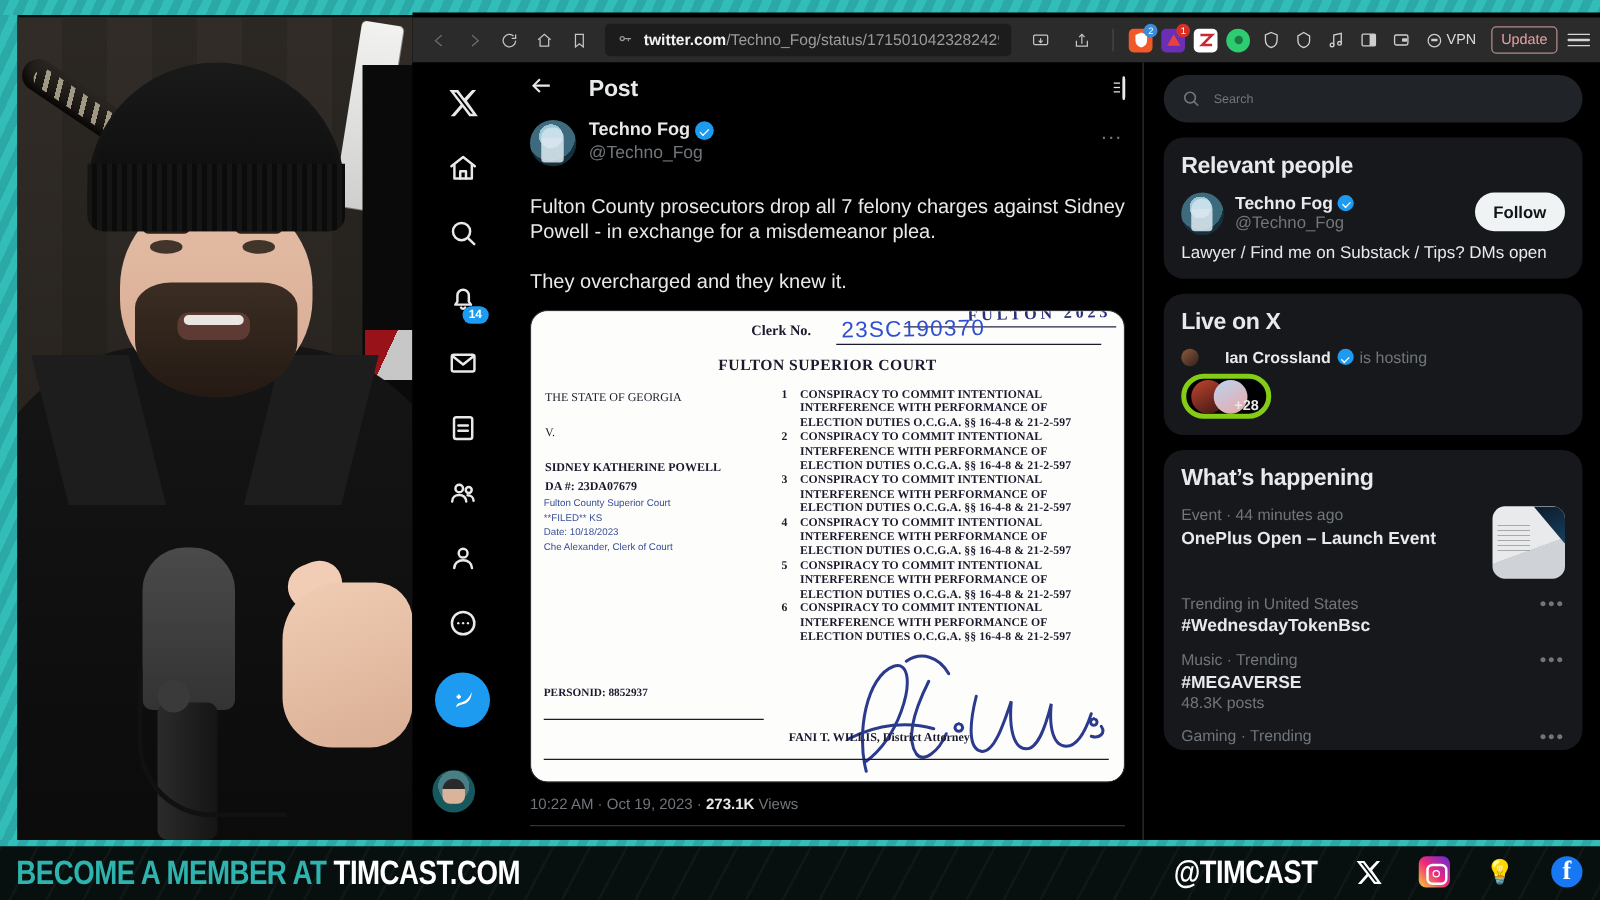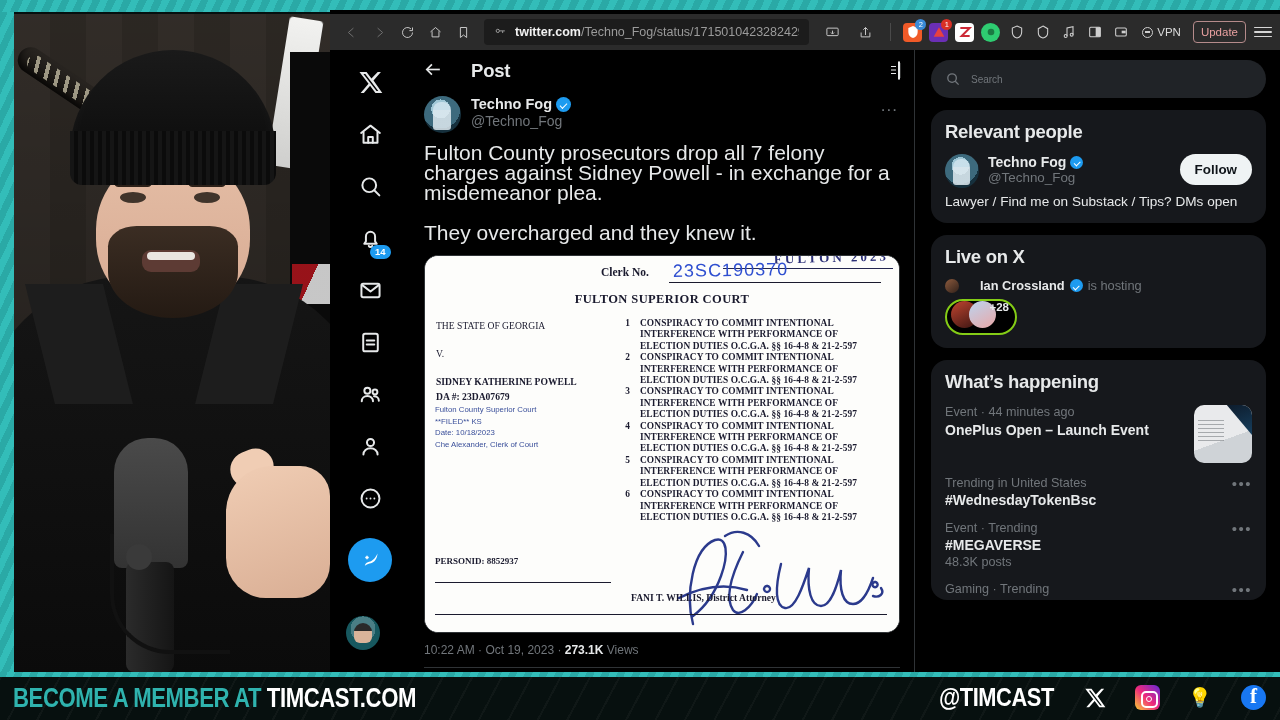--- a/index.html
+++ b/index.html
@@ -134,21 +134,21 @@
   .avatar .a-fig { position:relative; left:9px; top:6px; width:18px; height:28px;
     background:linear-gradient(180deg,#cfe4ee 0 30%, #dfeaf0 30% 100%); border-radius:8px 8px 3px 3px; opacity:.85; }
   .u-names { flex:1; min-width:0; }
   .u-line { display:flex; align-items:center; gap:4px; }
   .u-name { font-size:14.5px; font-weight:700; }
   .verified { width:15px; height:15px; border-radius:50%; background:#1d9bf0; position:relative; flex:0 0 15px;}
   .verified::after{content:"";position:absolute;left:4px;top:6.5px;width:6px;height:3px;
     border-left:1.7px solid #fff;border-bottom:1.7px solid #fff;transform:rotate(-45deg);}
   .u-handle { font-size:14px; color:#71767b; margin-top:1px; }
   .tw-more { color:#71767b; font-size:17px; letter-spacing:1px; line-height:12px; padding:4px 2px; }
-  .tw-body { font-size:21px; line-height:20px; margin-top:10px; white-space:pre-wrap; }
+  .tw-body { font-size:16px; line-height:20px; margin-top:23px; white-space:pre-wrap; }
   .tw-img { margin-top:12px; width:476px; height:378px; border-radius:14px; overflow:hidden;
     border:1px solid #2f3336; background:#fff; position:relative; }
   .doc { position:absolute; inset:0; background:#fdfdfb; color:#1a1a2e;
     font-family:"Liberation Serif", serif; padding:0; }
   .doc-top-ink { position:absolute; right:10px; top:-6px; font-family:"Liberation Serif",serif;
     font-size:13px; color:#2b2f77; letter-spacing:3px; font-weight:700; transform:rotate(-1.5deg); }
   .doc-top-rule { position:absolute; right:6px; top:12px; width:170px; height:1.4px; background:#23264f; }
   .clerk { position:absolute; left:176px; top:10px; font-size:11.5px; font-weight:700; }
   .clerk-no { position:absolute; left:248px; top:4px; font-size:18px; color:#2f4fd0;
     font-family:"Liberation Sans",sans-serif; letter-spacing:1px; transform:rotate(-1deg); }
@@ -192,22 +192,22 @@
   .rp-bio { font-size:13.6px; line-height:17px; margin-top:5px; }
   .live-host { display:flex; align-items:center; gap:5px; margin-top:10px; font-size:12.8px; }
   .host-av { width:14px; height:14px; border-radius:50%; background:linear-gradient(140deg,#8d5b3e,#31211a); flex:0 0 14px; }
   .host-name { font-weight:700;padding-left:16px; }
   .v-sm { width:13px; height:13px; border-radius:50%; background:#1d9bf0; position:relative; flex:0 0 13px;}
   .v-sm::after{content:"";position:absolute;left:3.3px;top:5.5px;width:5.2px;height:2.6px;
     border-left:1.5px solid #fff;border-bottom:1.5px solid #fff;transform:rotate(-45deg);}
   .host-sub { color:#71767b; }
   .live-row { display:flex; align-items:center; gap:10px; margin-top:6px; }
   .live-desc { font-size:14.6px; font-weight:700; line-height:19px; flex:1; }
-  .live-pill { width:72px; height:36px; border-radius:18px; border:2px solid #84cc16; flex:0 0 72px;
-    display:flex; align-items:flex-start; padding:0 4px; position:relative; background:#000; }
+  .live-pill { width:72px; height:36px; border-radius:18px; border:4px solid #84cc16; flex:0 0 72px;
+    display:flex; align-items:flex-end; padding:0 4px; position:relative; background:#000; }
   .lp-a,.lp-b { width:27px; height:27px; border-radius:50%; }
   .lp-a { background:linear-gradient(150deg,#c1452f,#3a1513); }
   .lp-b { background:linear-gradient(150deg,#bcd4ef,#e9a7a7); margin-left:-9px; }
   .lp-n { position:absolute; right:6px; font-size:11.5px; font-weight:700; }
   .trend { padding-top:13px; position:relative; }
   .trend-sub { font-size:12.6px; color:#71767b; }
   .trend-name { font-size:14px; font-weight:700; margin-top:2px; }
   .trend-posts { font-size:12.6px; color:#71767b; margin-top:2px; }
   .trend-dots { position:absolute; right:0; top:16px; color:#71767b; font-size:15px; letter-spacing:1.5px; line-height:10px; }
   .event-row { display:flex; gap:10px; align-items:flex-start; padding-top:12px; }
@@ -682,21 +682,21 @@
                   <div class="event-name">OnePlus Open – Launch Event</div>
                 </div>
                 <div class="event-thumb"></div>
               </div>
               <div class="trend">
                 <div class="trend-sub">Trending in United States</div>
                 <div class="trend-name">#WednesdayTokenBsc</div>
                 <div class="trend-dots">•••</div>
               </div>
               <div class="trend">
-                <div class="trend-sub">Event · Trending</div>
+                <div class="trend-sub">Music · Trending</div>
                 <div class="trend-name">#MEGAVERSE</div>
                 <div class="trend-posts">48.3K posts</div>
                 <div class="trend-dots">•••</div>
               </div>
               <div class="trend">
                 <div class="trend-sub">Gaming · Trending</div>
                 <div class="trend-dots">•••</div>
               </div>
             </div>
         </div>

